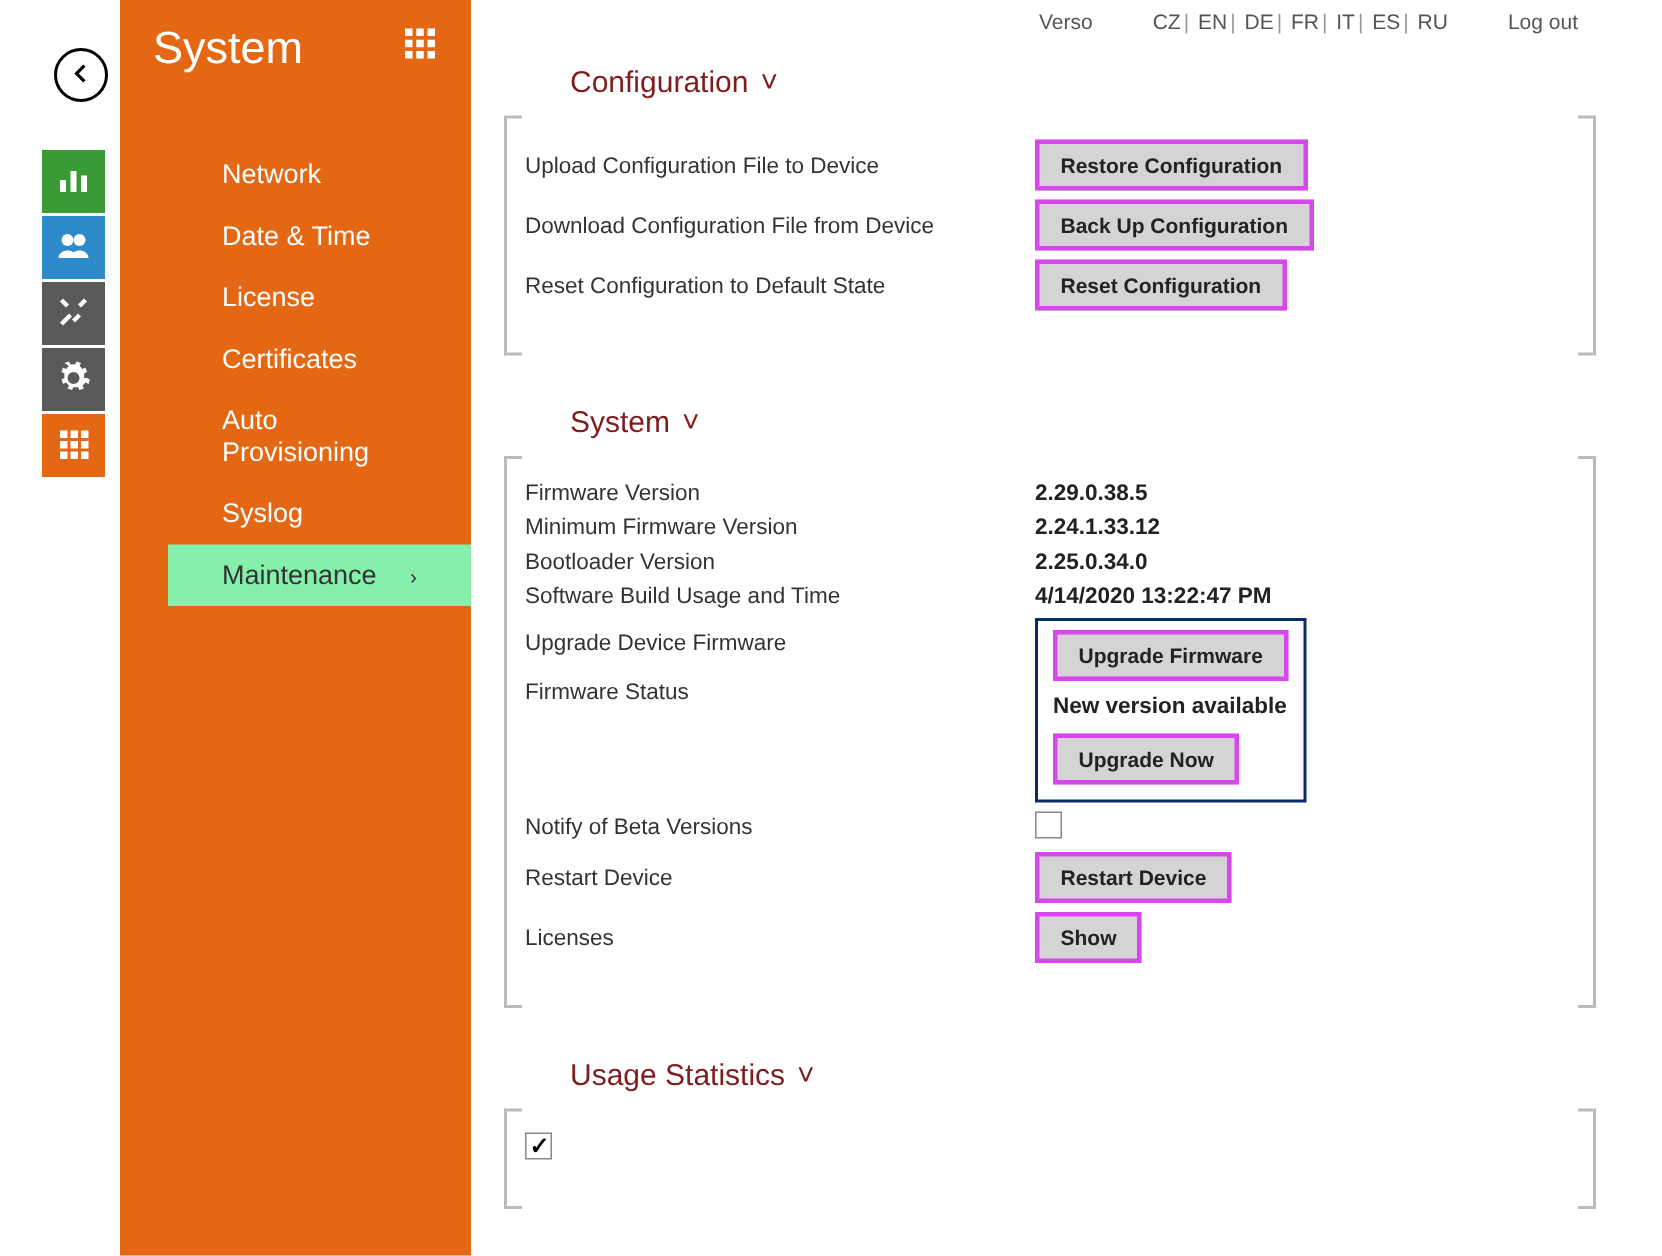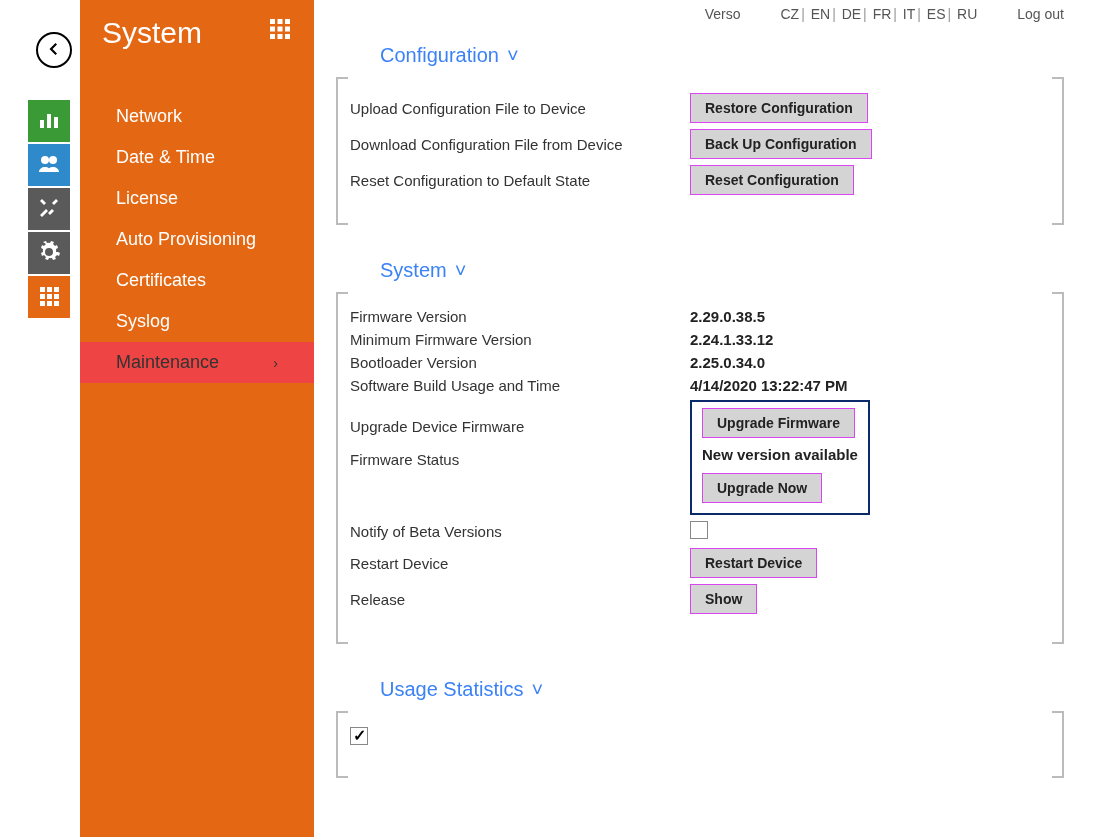--- a/index.html
+++ b/index.html
@@ -8,21 +8,21 @@
     font-size: 14px;
     color: #333;
     background: #fff;
     width: 1108px;
     height: 837px;
     overflow: hidden;
   }
   
   .topbar {
     position: absolute;
-    top: 0; left: 0; right: 4px;
+    top: 0; left: 0; right: 16px;
     height: 28px;
     display: flex;
     justify-content: flex-end;
     align-items: center;
     padding-right: 40px;
     font-size: 14px;
     color: #555;
   }
   .topbar .brand { margin-right: 40px; }
   .topbar .langs a { color: #555; text-decoration: none; cursor: pointer; }
@@ -72,36 +72,37 @@
   }
   .sidebar-title {
     font-size:30px; font-weight:300; margin-top:6px;
   }
   .grid-icon { width:24px; height:24px; fill:#fff; cursor:pointer; }
   .nav { margin-top:20px; }
   .nav-item {
     padding: 10px 36px;
     font-size:18px; font-weight:300;
     cursor:pointer;
+    margin-left:32px;
   }
   .nav-item.active {
-    background:#ef4444; color:#333;
+    background:#86efac; color:#333;
     display:flex; justify-content:space-between; align-items:center;
   }
   .chevr { font-size:14px; color:#333; }
 
   
   .main {
     position:absolute;
     left: 336px; top: 40px; right: 36px; bottom: 20px;
     overflow:auto;
   }
   .section { margin-bottom: 30px; position:relative; }
   .section-title {
-    font-size:20px; font-weight:300; color:#3b82f6;
+    font-size:20px; font-weight:300; color:#7f1d1d;
     padding: 4px 0 10px 44px;
     display:flex; align-items:center; gap:8px;
   }
   .section-body {
     border-left: 2px solid #bbb;
     border-right: 2px solid #bbb;
     padding: 10px 12px 24px 12px;
     position:relative;
   }
   .section-body::before, .section-body::after {
@@ -120,21 +121,21 @@
   .row .lbl {
     flex: 0 0 340px;
     text-align:left;
     padding-right: 14px;
     font-size:15px; color:#333;
   }
   .row .val { font-size:15px; font-weight:700; color:#222; }
   .row .ctrl { }
   button.ui {
     background:#d4d4d4;
-    border:1px solid #d946ef;
+    border:3px solid #d946ef;
     padding:6px 14px;
     font-size:14px; font-weight:700; color:#222;
     cursor:pointer;
     font-family: inherit;
   }
   .highlight-box {
     border:2px solid #0a2a6b;
     padding:6px 10px 10px 10px;
     display:inline-block;
   }
@@ -226,22 +227,22 @@
           <rect x="2" y="17" width="5" height="5"></rect>
           <rect x="9.5" y="17" width="5" height="5"></rect>
           <rect x="17" y="17" width="5" height="5"></rect>
         </svg>
     </span>
   </div>
   <div class="nav">
     <div class="nav-item">Network</div>
     <div class="nav-item">Date &amp; Time</div>
     <div class="nav-item">License</div>
+    <div class="nav-item">Certificates</div>
     <div class="nav-item">Auto Provisioning</div>
-    <div class="nav-item">Certificates</div>
     <div class="nav-item">Syslog</div>
     <div class="nav-item active">
       <span>Maintenance</span>
       <span class="chevr">›</span>
     </div>
   </div>
 </div>
 
 <div class="main">
 
@@ -284,42 +285,42 @@
         <div class="lbl">Bootloader Version</div>
         <div class="val">2.25.0.34.0</div>
       </div>
       <div class="row">
         <div class="lbl">Software Build Usage and Time</div>
         <div class="val">4/14/2020 13:22:47 PM</div>
       </div>
 
       <div class="row" style="align-items:flex-start;">
         <div style="flex:0 0 340px">
-          <div class="lbl" style="margin-top:18px">Upgrade Device Firmware</div>
+          <div class="lbl" style="margin-top:8px">Upgrade Device Firmware</div>
           <div class="lbl" style="margin-top:16px">Firmware Status</div>
         </div>
         <div class="ctrl">
           <div class="highlight-box">
             <div style="margin-bottom:8px"><button class="ui">Upgrade Firmware</button></div>
             <div class="status-text" style="margin-bottom:10px">New version available</div>
             <div><button class="ui">Upgrade Now</button></div>
           </div>
         </div>
       </div>
 
       <div class="row">
         <div class="lbl">Notify of Beta Versions</div>
         <div class="ctrl"><input type="checkbox" class="ui" style=""></div>
       </div>
       <div class="row">
         <div class="lbl">Restart Device</div>
         <div class="ctrl"><button class="ui">Restart Device</button></div>
       </div>
       <div class="row">
-        <div class="lbl">Release</div>
+        <div class="lbl">Licenses</div>
         <div class="ctrl"><button class="ui">Show</button></div>
       </div>
     </div>
   </div>
 
   <div class="section secwrap">
     <div class="section-title">
       <span>Usage Statistics</span>
       <span>˅</span>
     </div>

